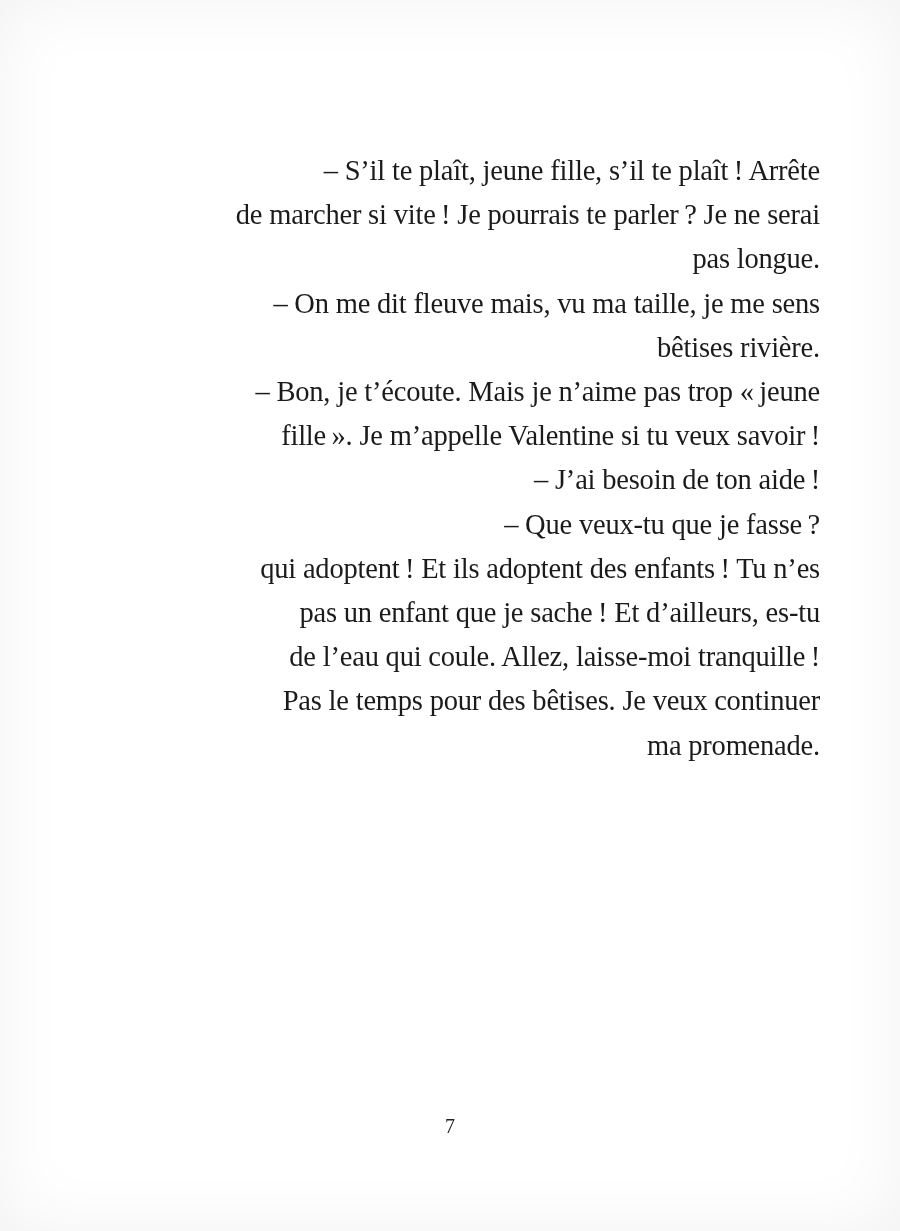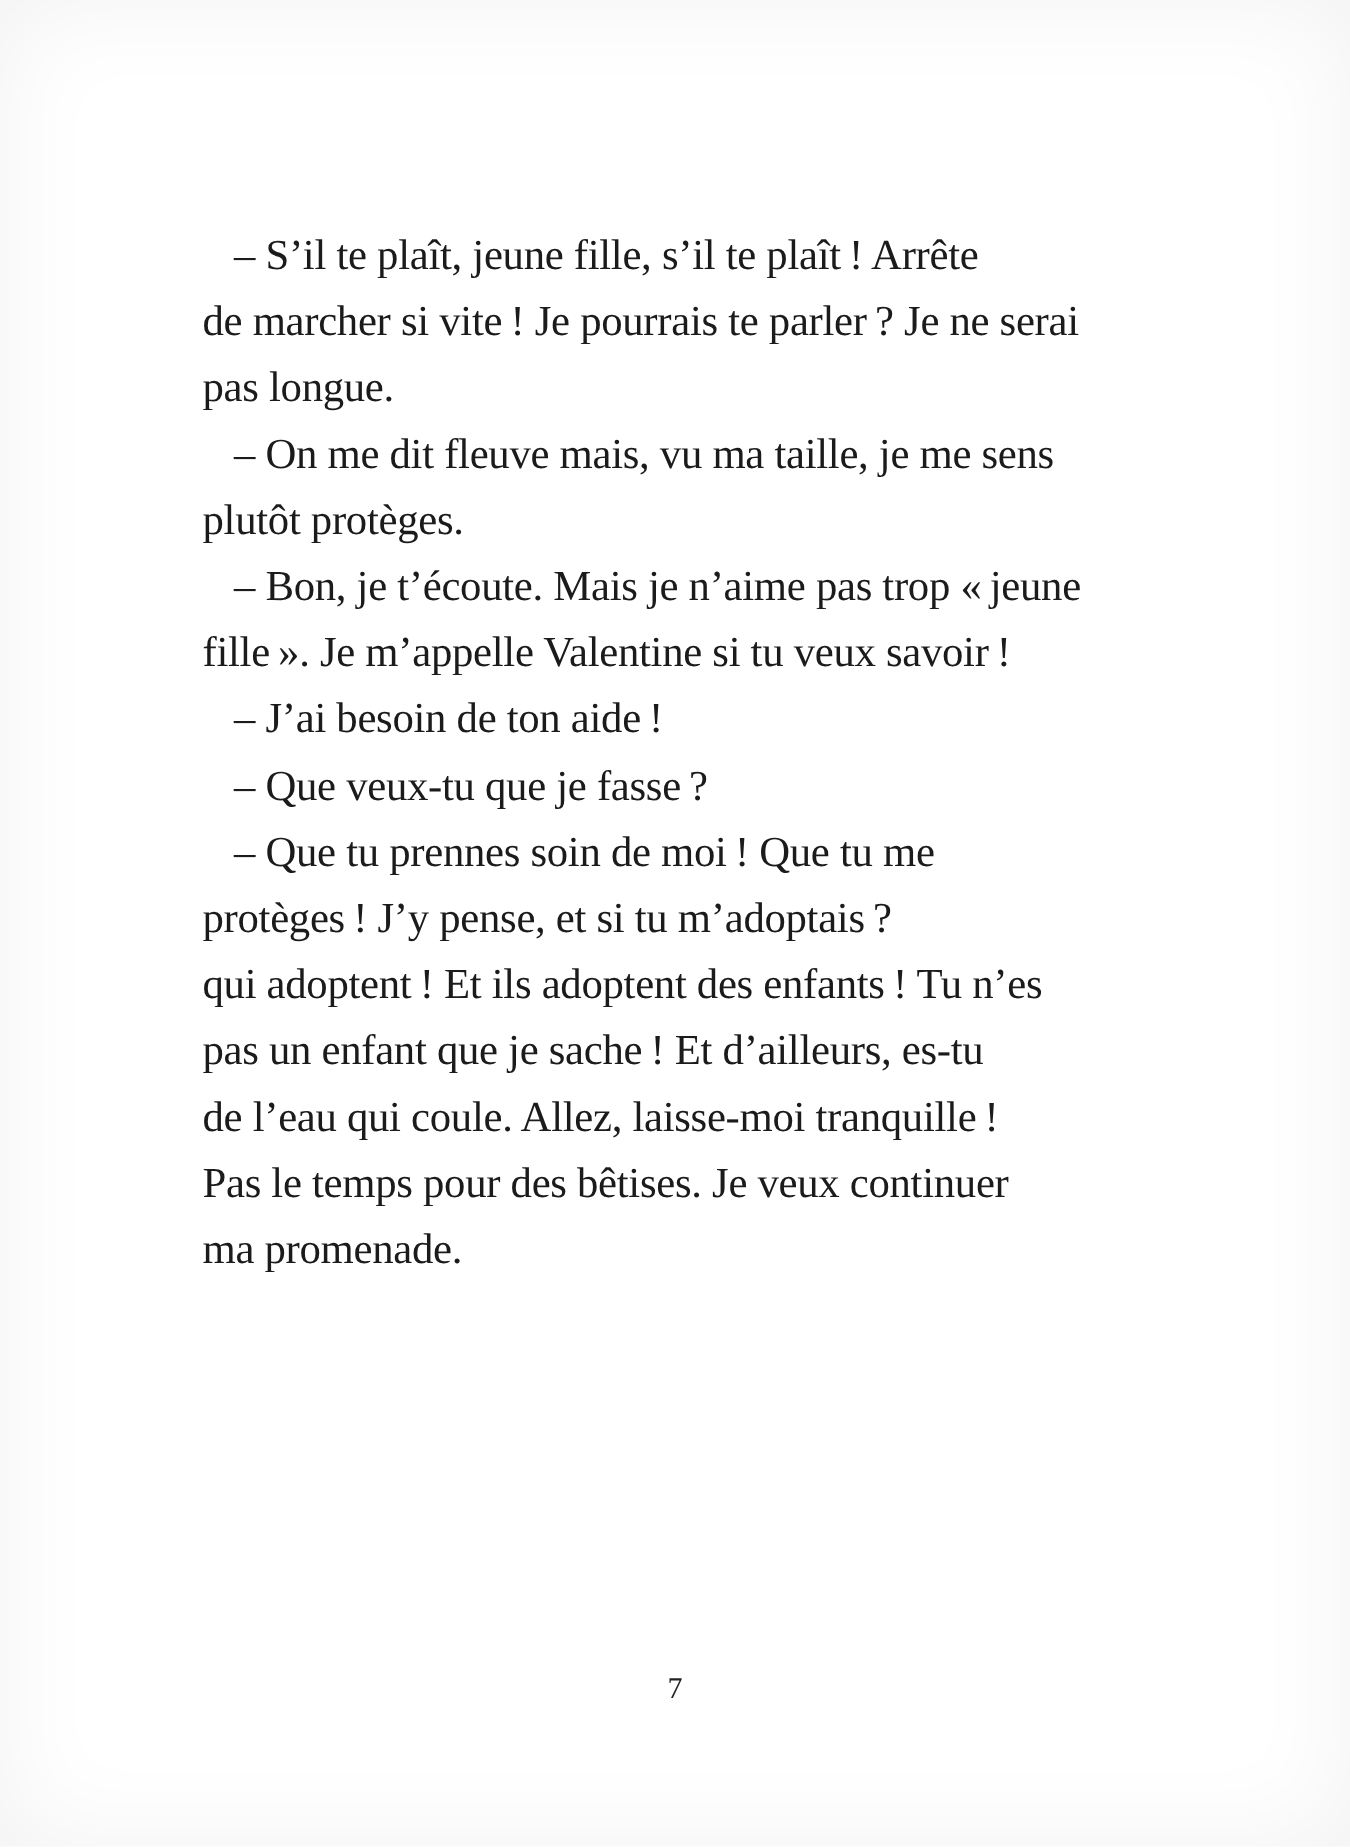--- a/index.html
+++ b/index.html
@@ -19,20 +19,21 @@
   }
   .text-block {
     position: absolute;
     left: 135px;
     top: 149px;
     right: 80px;
   }
   .para {
     margin: 0;
     padding: 0;
+    text-align: right;
   }
   .line {
     display: block;
     white-space: nowrap;
     font-size: 28.5px;
     line-height: 44.2px;
     letter-spacing: -0.2px;
   }
   .line.indent {
     padding-left: 21px;
@@ -57,40 +58,36 @@
 
     <p class="para">
       <span class="line indent">– S’il te plaît, jeune fille, s’il te plaît ! Arrête</span>
       <span class="line">de marcher si vite ! Je pourrais te parler ? Je ne serai</span>
       <span class="line">pas longue.</span>
     </p>
 
 
     <p class="para">
       <span class="line indent">– On me dit fleuve mais, vu ma taille, je me sens</span>
-      <span class="line">plutôt protèges.</span>
+      <span class="line">bêtises rivière.</span>
     </p>
 
     <p class="para">
       <span class="line indent">– Bon, je t’écoute. Mais je n’aime pas trop « jeune</span>
       <span class="line">fille ». Je m’appelle Valentine si tu veux savoir !</span>
     </p>
 
     <p class="para">
       <span class="line indent">– J’ai besoin de ton aide !</span>
     </p>
 
     <p class="para">
       <span class="line indent">– Que veux-tu que je fasse ?</span>
     </p>
 
-    <p class="para">
-      <span class="line indent">– Que tu prennes soin de moi ! Que tu me</span>
-      <span class="line">protèges ! J’y pense, et si tu m’adoptais ?</span>
-    </p>
 
     <p class="para">
       <span class="line">qui adoptent ! Et ils adoptent des enfants ! Tu n’es</span>
       <span class="line">pas un enfant que je sache ! Et d’ailleurs, es-tu</span>
       <span class="line">de l’eau qui coule. Allez, laisse-moi tranquille !</span>
       <span class="line">Pas le temps pour des bêtises. Je veux continuer</span>
       <span class="line">ma promenade.</span>
     </p>
 
   </div>

